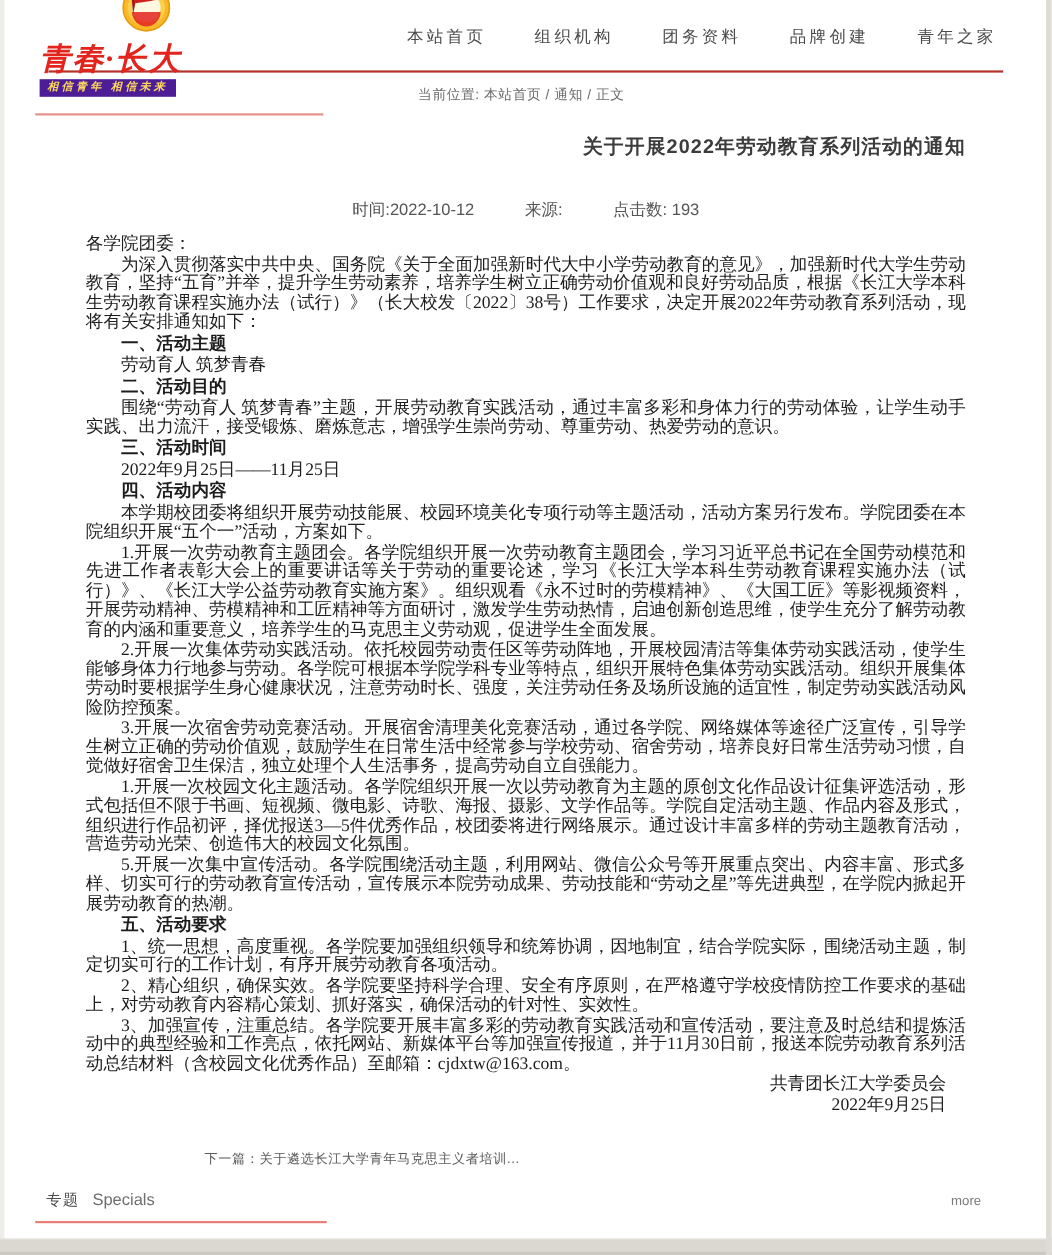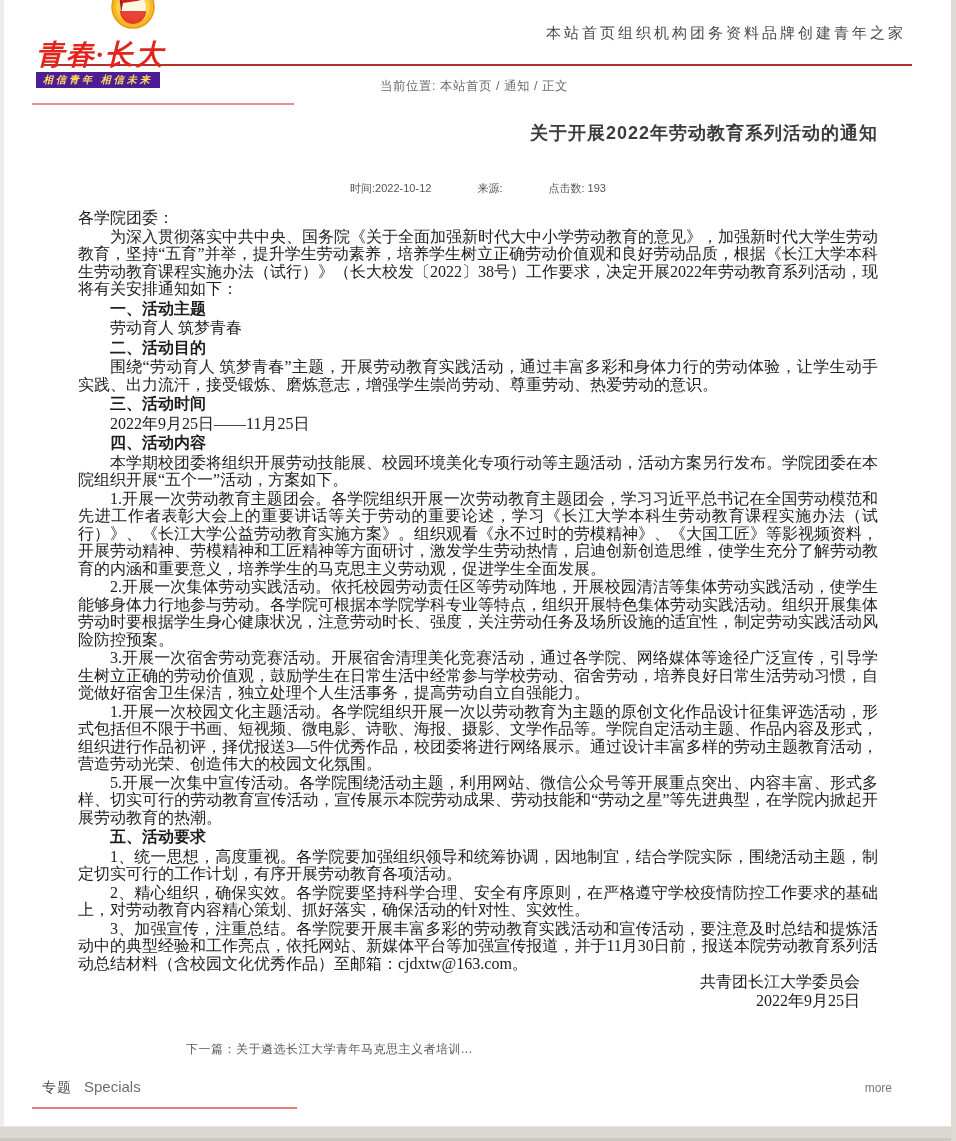--- a/index.html
+++ b/index.html
@@ -15,34 +15,34 @@
   .edge-left { position:absolute; left:0; top:0; bottom:0; width:4px; background:#efede9; }
   .edge-right { position:absolute; right:0; top:0; bottom:0; width:5px; background:#dedbd6; }
 
   
   .header { display:flex; align-items:center; justify-content:space-between; padding: 6px 50px 4px 36px; height: 64px; }
   .logo { display:flex; align-items:flex-end; gap:10px; cursor:pointer;flex-direction:column; }
   .emblem { width:58px; height:52px; flex:0 0 auto; }
   .logo-text { display:flex; flex-direction:column; align-items:flex-start; }
   .logo-title { font-family:"Liberation Serif","DejaVu Serif",serif; font-weight:bold; font-style:italic; font-size:28px; line-height:28px; color:#e2241d; letter-spacing:2px; white-space:nowrap; }
   .logo-slogan { margin-top:3px; background:#4c1d95; color:#ffd95e; font-size:10px; line-height:12px; font-weight:bold; font-style:italic; padding:2px 7px; letter-spacing:3px; white-space:nowrap; }
-  .nav { display:flex; }
+  .nav { display:flex; gap:44px; }
   .nav-item { color:#4b4b4b; font-size:15px; letter-spacing:3px; text-decoration:none; white-space:nowrap; cursor:pointer; }
 
   .header-line { margin: 0 44px; border-top: 2px solid #b3322c; }
 
   
   .breadcrumb-row { padding: 12px 44px 0 36px; text-align: center; }
   .breadcrumb { font-size: 12.5px; color: #6b6b6b; letter-spacing: .5px; cursor: pointer; }
   .breadcrumb-underline { margin: 8px 0 0 -4px; width: 262px; border-top: 2px solid #e5928c; }
 
   
   .article { width: 800px; margin: 0 auto; }
   .article-title { text-align:right; font-size:18px; font-weight:bold; color:#3c3c3c; margin-top:16px; letter-spacing:1px; }
-  .article-meta { display:flex; justify-content:center; gap:46px; margin-top:36px; font-size:11px; color:#555; }
+  .article-meta { display:flex; justify-content:center; gap:46px; margin-top:36px; font-size:15px; color:#555; }
   .article-body {
     margin-top: 13px;
     font-family: "Liberation Serif", "DejaVu Serif", serif;
     font-size: 16px; line-height: 17.5px;
     color: #1d1d1d; text-align: justify;
   }
   .article-body p { margin: 0 0 1px 0; }
   .article-body p.heading { font-weight: bold; margin: 2px 0; text-indent: 2em; }
   .article-body p.para, .article-body p.plain { text-indent: 2em; }
   .article-body p.salutation { text-indent: 0; }

